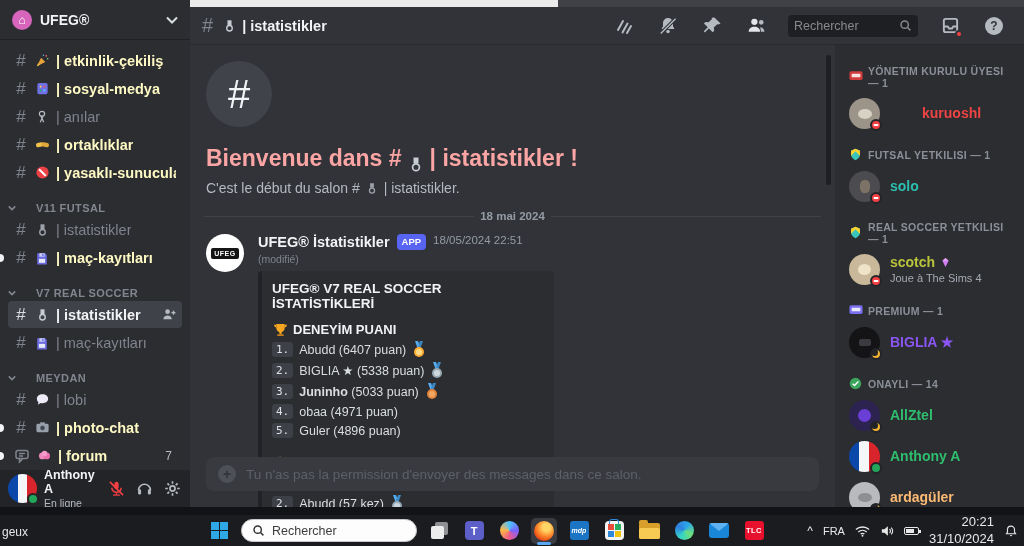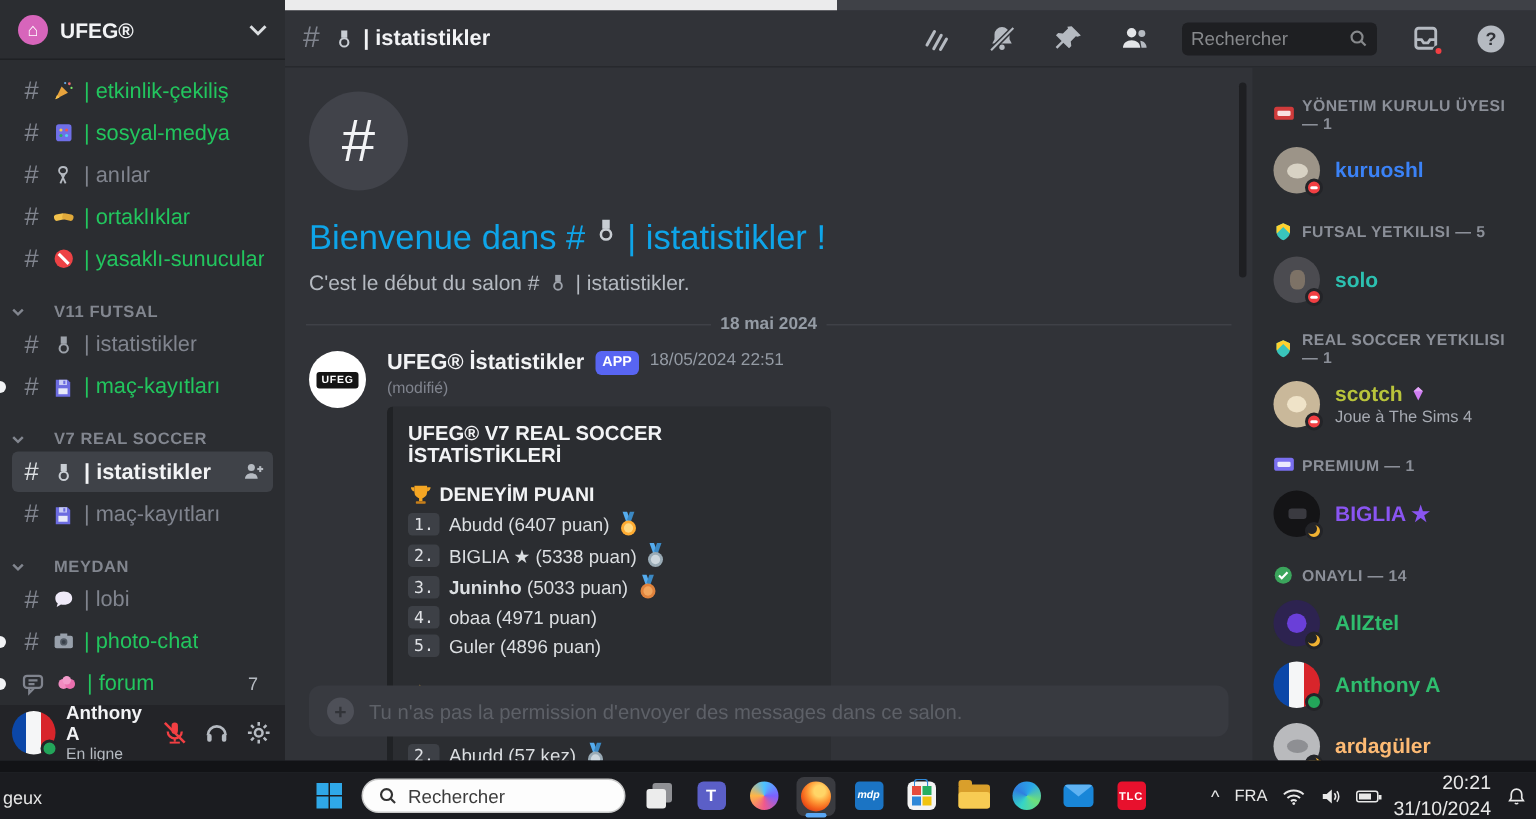--- a/index.html
+++ b/index.html
@@ -18,21 +18,21 @@
   .chev-down svg { display:block; }
 
   .chan-scroll { padding-top:6px; }
   .chan { position:relative; height:27px; margin:1px 8px; padding:0 6px; border-radius:4px; display:flex; align-items:center; gap:6px; cursor:pointer; }
   .chan.selected { background:#3f4248; }
   .hash { color:#80848e; font-size:17px; line-height:1; width:14px; text-align:center; flex:0 0 auto; }
   .chan.selected .hash { color:#dbdee1; }
   .cicon { width:16px; height:16px; flex:0 0 auto; display:inline-flex; align-items:center; justify-content:center; }
   .cicon svg { display:block; }
   .clabel { font-size:14.5px; color:#80848e; white-space:nowrap; overflow:hidden; }
-  .clabel.bright { color:#22c55e; font-weight:normal; }
+  .clabel.bright { color:#fef9c3; font-weight:bold; }
   .chan.selected .clabel { color:#f2f3f5; font-weight:bold; }
   .chan-badge { margin-left:auto; color:#b5bac1; font-size:12px; padding-right:4px; }
   .chan-right-icon { margin-left:auto; display:flex; }
   .unread-pill { position:absolute; left:-8px; top:50%; transform:translateY(-50%); width:4px; height:8px; border-radius:0 4px 4px 0; background:#f2f3f5; }
 
   .cat { display:flex; align-items:center; gap:20px; margin:16px 8px 2px 8px; color:#82868f; font-size:11px; font-weight:bold; letter-spacing:.4px; cursor:pointer; }
 
   
   .user-panel { position:absolute; left:0; bottom:0; width:190px; height:37px; background:#232428; display:flex; align-items:center; padding:0 8px; gap:7px; }
   .avatar { position:relative; border-radius:50%; flex:0 0 auto; }
@@ -59,21 +59,21 @@
   .hsearch { width:130px; height:22px; background:#1e1f22; border-radius:4px; display:flex; align-items:center; padding:0 6px; margin:0 6px; }
   .hsearch input { flex:1; background:transparent; border:none; outline:none; color:#dbdee1; font-size:12.5px; width:90px; font-family:"Liberation Sans",sans-serif; }
   .hsearch input::placeholder { color:#87898c; }
   .red-dot { position:absolute; right:-2px; bottom:-1px; width:8px; height:8px; background:#f23f43; border-radius:50%; border:2px solid #313338; }
   .help-circle { width:18px; height:18px; border-radius:50%; background:#b5bac1; color:#313338; font-weight:bold; font-size:12px; display:flex; align-items:center; justify-content:center; }
 
   
   #chat { position:absolute; left:190px; top:45px; width:645px; height:462px; background:#313338; overflow:hidden; }
   .welcome { padding:16px 16px 0 16px; }
   .welcome-hash { width:66px; height:66px; border-radius:50%; background:#41434a; color:#f2f3f5; font-size:40px; display:flex; align-items:center; justify-content:center; }
-  .welcome-title { margin-top:18px; color:#0ea5e9; font-size:23px; font-weight:normal; display:flex; align-items:flex-start; gap:6px; }
+  .welcome-title { margin-top:18px; color:#fca5a5; font-size:23px; font-weight:bold; display:flex; align-items:flex-end; gap:6px; }
   .welcome-sub { margin-top:8px; color:#b5bac1; font-size:14px; display:flex; align-items:center; gap:4px; }
   .date-divider { display:flex; align-items:center; margin:14px 14px 4px 14px; color:#949ba4; font-size:11.5px; font-weight:bold; gap:6px; }
   .date-divider::before, .date-divider::after { content:""; flex:1; height:1px; background:#3f4147; }
 
   .msg { display:flex; padding:8px 16px 0 16px; gap:14px; }
   .msg-avatar { width:38px; height:38px; border-radius:50%; background:#fff; display:flex; align-items:center; justify-content:center; flex:0 0 auto; }
   .ufeg-box { background:#151515; color:#fff; font-size:7px; font-weight:bold; padding:2px 3px; border-radius:2px; letter-spacing:.5px; }
   .msg-head { display:flex; gap:7px; }
   .msg-author { color:#f2f3f5; font-weight:bold; font-size:14.5px; cursor:pointer; }
   .app-badge { background:#5865f2; color:#fff; font-size:9.5px; font-weight:bold; border-radius:4px; padding:1.5px 5px; }
@@ -591,32 +591,32 @@
           </svg>
       </span>
       <span>YÖNETIM KURULU ÜYESI — 1</span>
     </div>
     <div class="member">
       <span class="avatar avatar-32">
         <span class="av-fill av-kuru"></span>
           <span class="sdot dnd"></span>
       </span>
       <div class="mtext">
-        <div class="mname" style="color: #3b82f6;">kuruoshl</div>
+        <div class="mname" style="color: #ef4444; margin-left: 32px;">kuruoshl</div>
       </div>
     </div>
 
     <div class="role-head">
       <span class="ricon">
         <svg width="13" height="13" viewBox="0 0 16 16">
             <path d="M8 1l5.5 2.5V8c0 3.5-2.7 5.8-5.5 7C5.2 13.8 2.5 11.5 2.5 8V3.5z" fill="#39c5bb"></path>
             <path d="M8 1l5.5 2.5V8c0 .5-.06 1-.17 1.5L8 4 2.67 9.5A7 7 0 0 1 2.5 8V3.5z" fill="#ffd12e"></path>
           </svg>
       </span>
-      <span>FUTSAL YETKILISI — 5</span>
+      <span>FUTSAL YETKILISI — 1</span>
     </div>
     <div class="member">
       <span class="avatar avatar-32">
         <span class="av-fill av-solo"></span>
           <span class="sdot dnd"></span>
       </span>
       <div class="mtext">
         <div class="mname" style="color: rgb(44, 192, 176);">solo</div>
       </div>
     </div>

